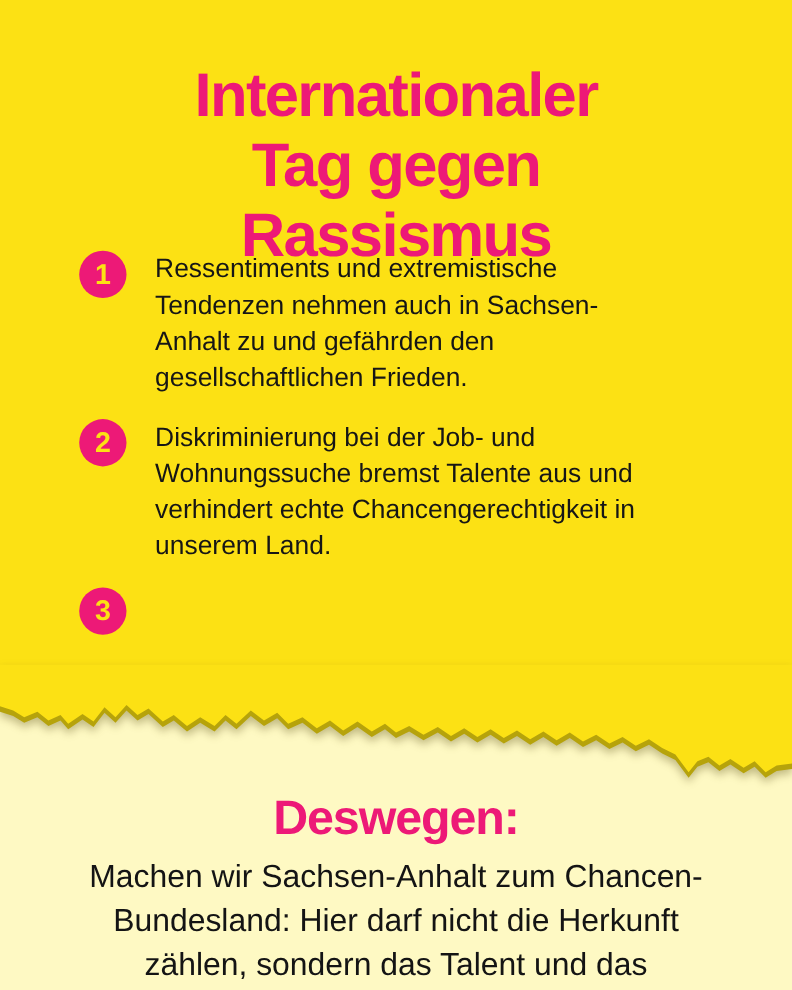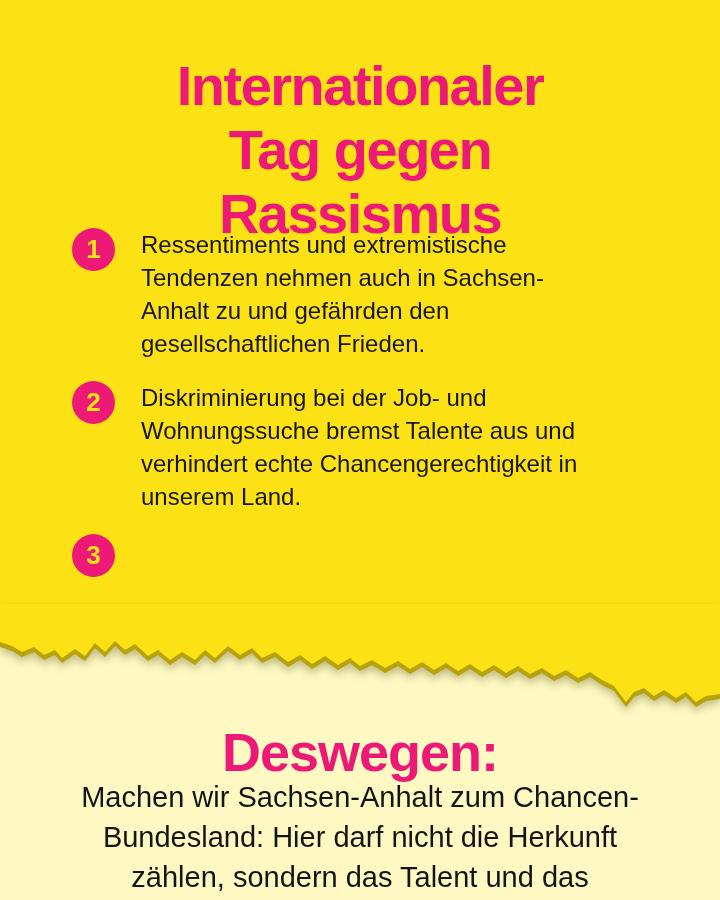--- a/index.html
+++ b/index.html
@@ -81,21 +81,21 @@
     white-space: pre-line;
     padding-top: 2px;
   }
   
   .conclusion-heading {
     position: absolute;
     top: 681px;
     left: 0;
     width: 720px;
     text-align: center;
-    font-size: 54px;
+    font-size: 44px;
     line-height: 52px;
     font-weight: 900;
     letter-spacing: -1px;
     color: #ED1977;
   }
   .conclusion-text {
     position: absolute;
     top: 748px;
     left: 30px;
     width: 660px;

